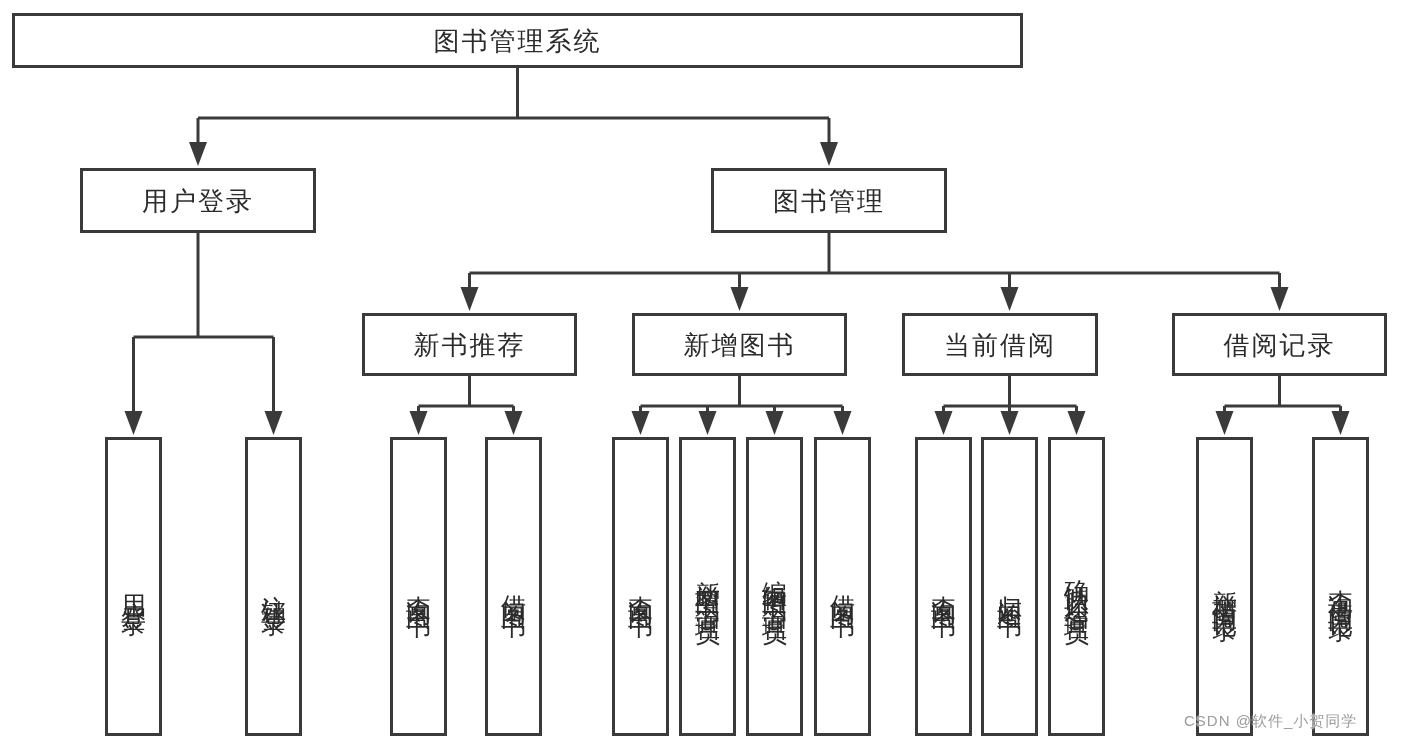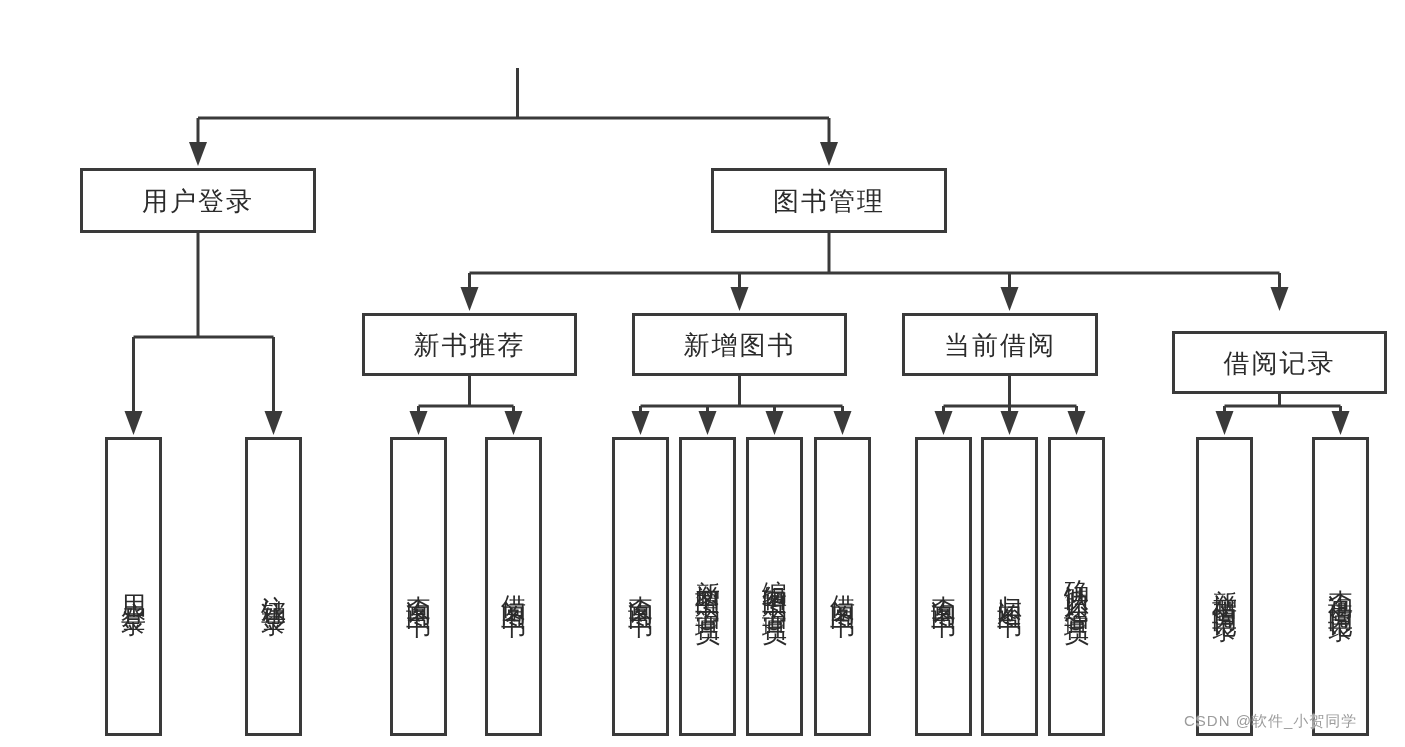--- a/index.html
+++ b/index.html
@@ -86,38 +86,41 @@
       <line x1="1076.5" y1="406" x2="1076.5" y2="419"></line>
       <polygon points="1067.5,411 1085.5,411 1076.5,435"></polygon>
       <line x1="1279.5" y1="376" x2="1279.5" y2="406"></line>
       <line x1="1224.5" y1="406" x2="1340.5" y2="406"></line>
       <line x1="1224.5" y1="406" x2="1224.5" y2="419"></line>
       <polygon points="1215.5,411 1233.5,411 1224.5,435"></polygon>
       <line x1="1340.5" y1="406" x2="1340.5" y2="419"></line>
       <polygon points="1331.5,411 1349.5,411 1340.5,435"></polygon>
     </svg>
 
+  <div class="box h" style="left:12px;top:13px;width:1011px;height:55px;">
+    <span>图书管理系统</span>
+  </div>
 
   <div class="box h" style="left:80px;top:168px;width:236px;height:65px;">
     <span>用户登录</span>
   </div>
   <div class="box h" style="left:711px;top:168px;width:236px;height:65px;">
     <span>图书管理</span>
   </div>
 
   <div class="box h" style="left:362px;top:313px;width:215px;height:63px;">
     <span>新书推荐</span>
   </div>
   <div class="box h" style="left:632px;top:313px;width:215px;height:63px;">
     <span>新增图书</span>
   </div>
   <div class="box h" style="left:902px;top:313px;width:196px;height:63px;">
     <span>当前借阅</span>
   </div>
-  <div class="box h" style="left:1172px;top:313px;width:215px;height:63px;margin-top:18px;">
+  <div class="box h" style="left:1172px;top:313px;width:215px;height:63px;">
     <span>借阅记录</span>
   </div>
 
   <div class="box leaf" style="left:105px;top:437px;width:57px;height:299px;">
     <span>用户登录</span>
   </div>
   <div class="box leaf" style="left:245px;top:437px;width:57px;height:299px;">
     <span>注销登录</span>
   </div>
 

